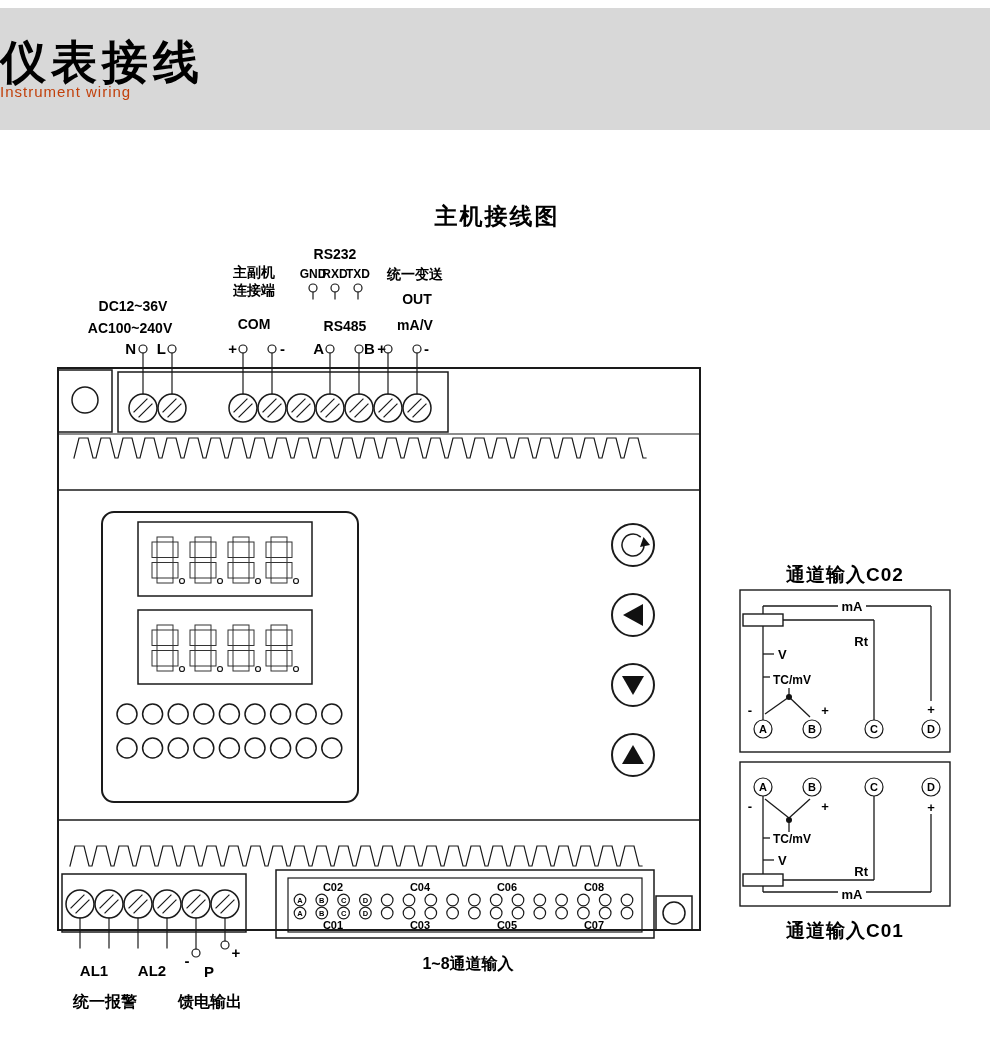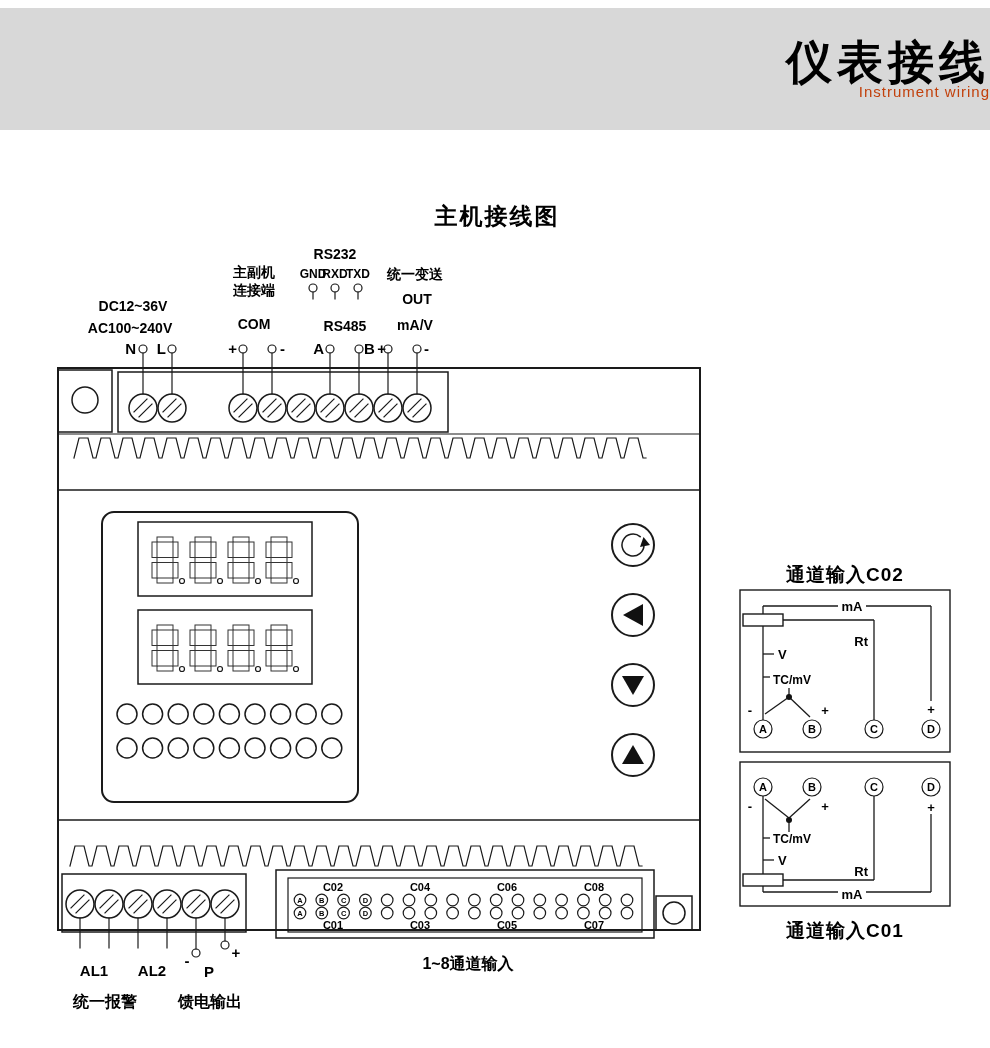--- a/index.html
+++ b/index.html
@@ -1,19 +1,19 @@
 <!DOCTYPE html>
 <html><head>
 <meta charset="utf-8">
 <style>
   *{margin:0;padding:0;box-sizing:border-box}
   html,body{width:990px;height:1048px;background:#fff;position:relative;overflow:hidden;
     font-family:"Liberation Sans",sans-serif}
   .banner{position:absolute;left:0;top:8px;width:990px;height:122px;background:#d8d8d8;
-    display:flex;flex-direction:column;align-items:flex-end;justify-content:center}
+    display:flex;flex-direction:column;align-items:flex-start;justify-content:center}
   .banner .big{font-size:46px;font-weight:700;color:#000;letter-spacing:5px;line-height:1.05}
   .banner .sub{font-size:15px;color:#c2410c;margin-top:-4px;letter-spacing:1px}
   svg{position:absolute;left:0;top:0}
   .ln{stroke:#1a1a1a;fill:none;stroke-width:1.5;stroke-linecap:square}
   .w2{stroke-width:2}
   .w1{stroke-width:1.2}
   .seg{fill:#fff;stroke:#333;stroke-width:1}
   .blk{fill:#111;stroke:none}
   text{fill:#000;font-family:"Liberation Sans",sans-serif;font-weight:600}
   .mid{text-anchor:middle}.end{text-anchor:end}

